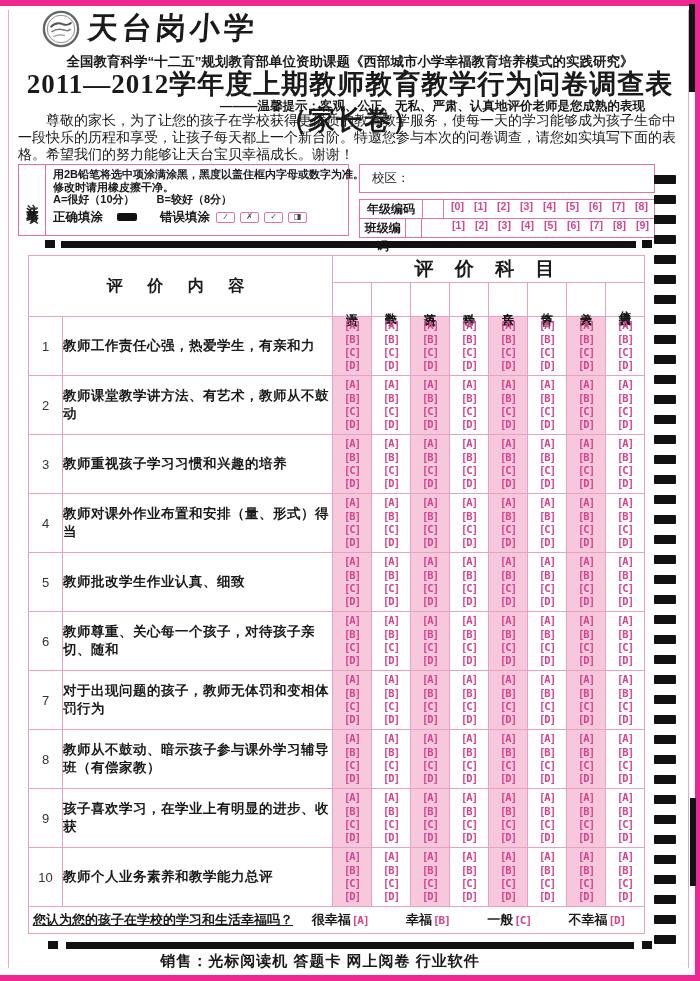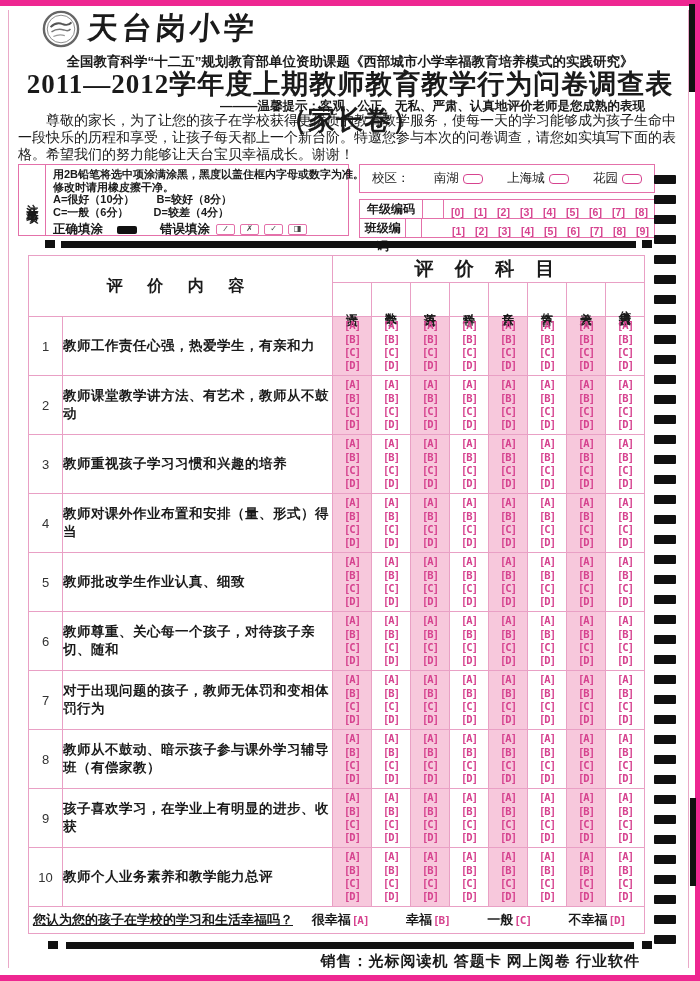--- a/index.html
+++ b/index.html
@@ -43,21 +43,21 @@
   .wrong-wrap{display:flex;align-items:center;margin-left:23px;gap:6px;}
   .wrong-box{width:17px;height:9px;border:1px solid #e471aa;border-radius:2px;
        font-size:8px;line-height:8px;text-align:center;color:#444;}
   .rightstack{margin-left:10px;width:296px;}
   .campusbox{height:27px;border:1.5px solid #e471aa;display:flex;align-items:center;
        padding:0 12px;font-size:12.5px;background:#fff;}
   .campus-opt{display:flex;align-items:center;margin-left:auto;}
   .campus-opt .nm{font-size:12.5px;}
   .opt-bubble{width:18px;height:8px;border:1px solid #d6438f;border-radius:4px;margin-left:4px;background:#fff;}
   .codesbox{margin-top:6px;border:1.5px solid #e471aa;background:#fff;}
-  .coderow{display:flex;align-items:flex-end;height:18px;font-size:12px;}
+  .coderow{display:flex;align-items:flex-start;height:18px;font-size:12px;}
   .coderow+.coderow{border-top:1px solid #e471aa;}
   .code-label{width:62px;text-align:center;font-weight:bold;border-right:1px solid #e471aa;
        height:100%;line-height:18px;}
   .code-gap{width:20px;border-right:1px solid #e471aa;height:100%;}
   .code-digits{flex:1;display:flex;padding-left:2px;}
   .code-digit{width:23px;text-align:center;font-size:10.5px;font-weight:bold;color:#d6438f;}
   .code-spacer{width:23px;}
 
   
   .sep{position:absolute;display:flex;align-items:center;}
@@ -87,21 +87,21 @@
   .happy-q{font-weight:bold;padding-left:4px;white-space:nowrap;text-decoration:underline;}
   .happy-opts{flex:1;display:flex;justify-content:space-around;}
   .happy-opt{display:flex;align-items:center;gap:1px;font-weight:bold;}
   .happy-opt .k{color:#d6438f;font-size:11px;font-weight:bold;
        font-family:"DejaVu Sans Mono","Liberation Mono",monospace;letter-spacing:-1px;}
 
   
   .timing{position:absolute;left:654px;top:175px;width:24px;}
   .tmark{width:22px;height:9px;background:#111;border-radius:1px;margin-bottom:11px;}
 
-  .salesline{position:absolute;left:0;top:952px;width:640px;text-align:right;
+  .salesline{position:absolute;left:0;top:952px;width:640px;text-align:center;
        font-size:15px;font-weight:bold;letter-spacing:1px;}
 </style>
 </head>
 <body>
 
 <div class="edge edge-top"></div>
 <div class="edge edge-bottom"></div>
 <div class="edge edge-right"></div>
 <div class="blackbar-tr"></div>
 <div class="blackbar-r"></div>
@@ -124,54 +124,39 @@
 <div class="intro">尊敬的家长，为了让您的孩子在学校获得更优质的教育教学服务，使每一天的学习能够成为孩子生命中一段快乐的历程和享受，让孩子每天都上一个新台阶。特邀您参与本次的问卷调查，请您如实填写下面的表格。希望我们的努力能够让天台宝贝幸福成长。谢谢！</div>
 
 <div class="inforow">
   <div class="noticebox">
     <div class="notice-label">注意事项</div>
     <div class="notice-body">
       <div id="notice-lines">
           <div class="notice-line">用2B铅笔将选中项涂满涂黑，黑度以盖住框内字母或数字为准。</div>
           <div class="notice-line">修改时请用橡皮擦干净。</div>
           <div class="notice-line">A=很好（10分）　　B=较好（8分）</div>
-          <div class="notice-line">C=一般（6分）　　 D=较差（4分）</div>
         </div>
       <div class="fillrow">
         <span>正确填涂</span>
         <span class="fill-correct-mark"></span>
         <span class="wrong-wrap">
           <span>错误填涂</span>
           <span id="wrong-marks" style="display:flex;gap:5px;">
               <span class="wrong-box">⁄</span>
               <span class="wrong-box">✗</span>
               <span class="wrong-box">✓</span>
               <span class="wrong-box">◨</span>
             </span>
         </span>
       </div>
     </div>
   </div>
   <div class="rightstack">
     <div class="campusbox">
       <span>校区：</span>
-      <span id="campus-options" style="flex:1;display:flex;justify-content:space-around;">
-          <span class="campus-opt">
-            <span class="nm">南湖</span>
-            <span class="opt-bubble"></span>
-          </span>
-          <span class="campus-opt">
-            <span class="nm">上海城</span>
-            <span class="opt-bubble"></span>
-          </span>
-          <span class="campus-opt">
-            <span class="nm">花园</span>
-            <span class="opt-bubble"></span>
-          </span>
-        </span>
     </div>
     <div class="codesbox">
       <div id="code-rows">
           <div class="coderow">
             <span class="code-label">年级编码</span>
             <span class="code-gap"></span>
             <span class="code-digits">
               <span class="code-digit">[0]</span>
               <span class="code-digit">[1]</span>
               <span class="code-digit">[2]</span>

